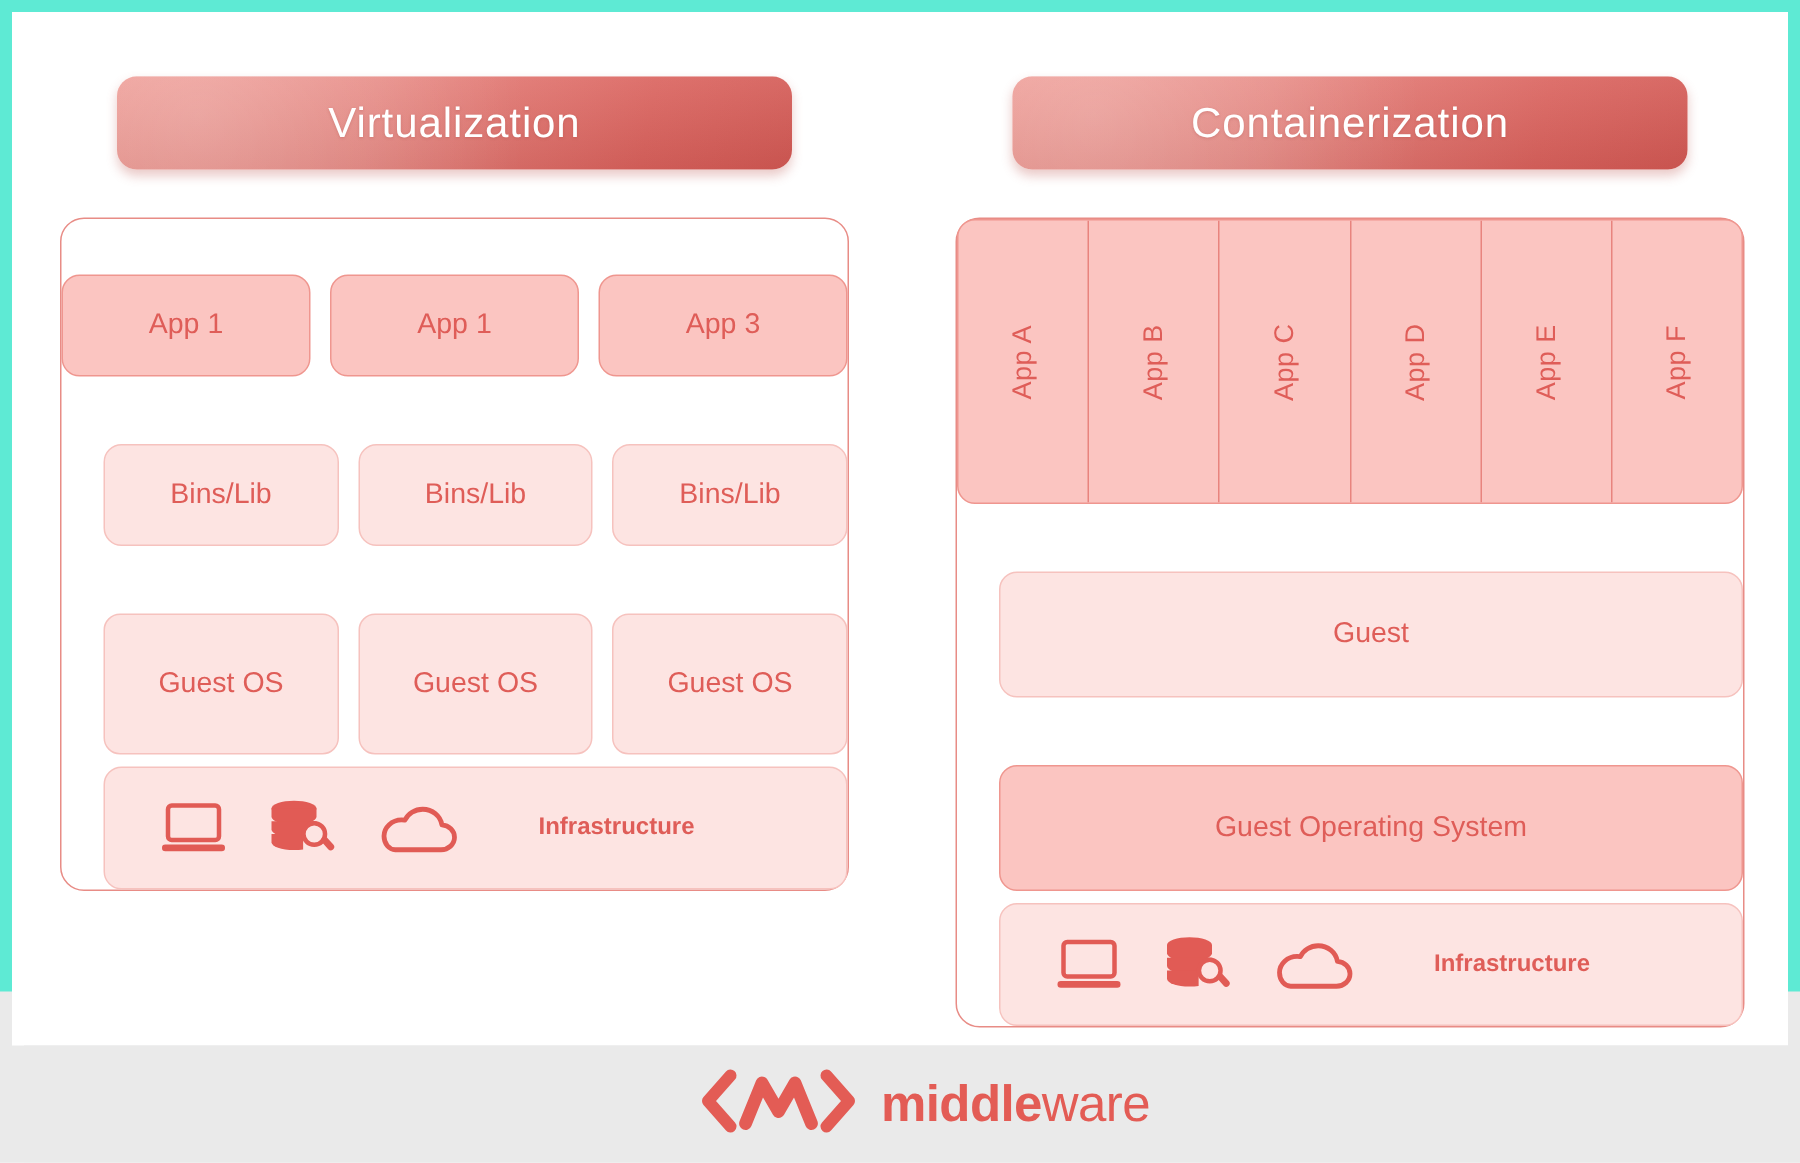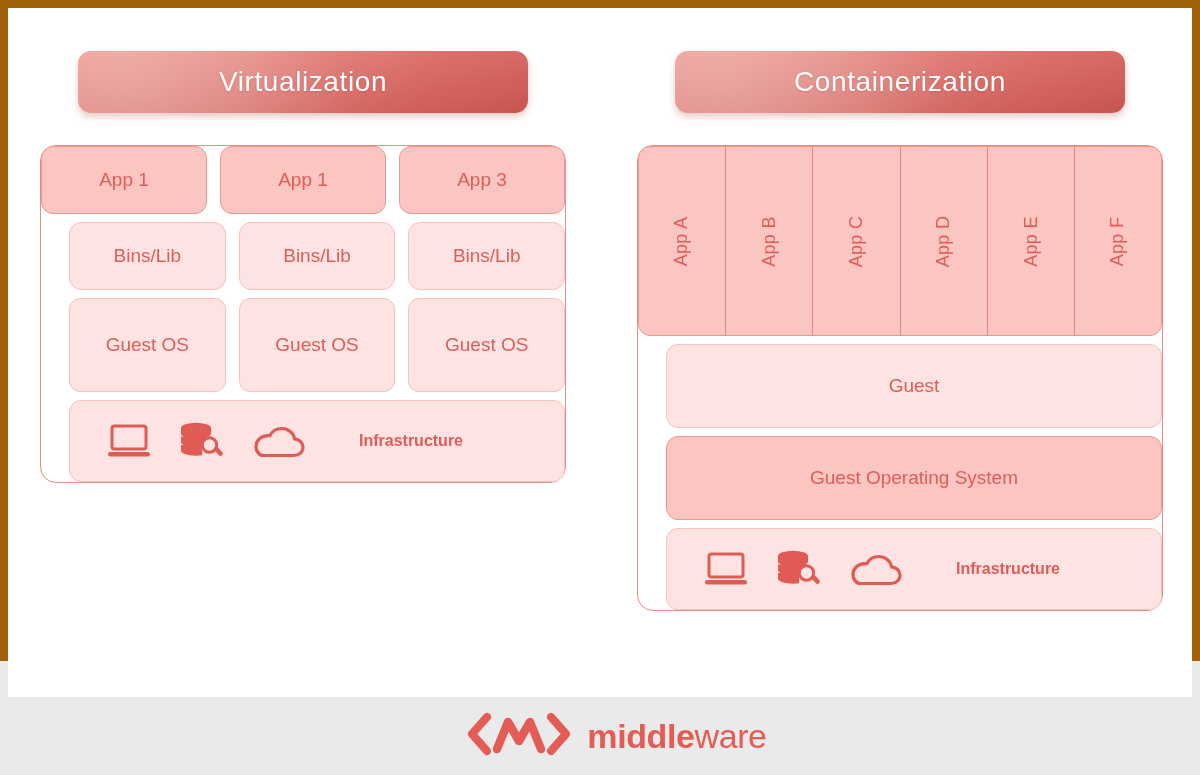--- a/index.html
+++ b/index.html
@@ -9,21 +9,21 @@
     height: 775px;
     overflow: hidden;
     background: #eaeaea;
     font-family: "Liberation Sans", sans-serif;
   }
 
   #canvas {
     position: relative;
     width: 1200px;
     height: 661px;
-    background: #a16207;
+    background: #5eead4;
   }
 
   
   .stage {
     position: absolute;
     left: 8px;
     top: 8px;
     width: 1184px;
     height: 689px;
     background: #ffffff;
@@ -91,20 +91,21 @@
   .cell {
     flex: 1;
     border-radius: 12px;
     display: flex;
     align-items: center;
     justify-content: center;
     color: #df5d58;
     font-size: 19px;
     font-weight: 400;
     text-align: right;
+    margin-top: 37px;
   }
 
   
   .tone-dark  { background: #fbc5c1; border: 1.2px solid #ef968f; }
   .tone-light { background: #fde4e2; border: 1.2px solid #f6c2be; }
 
   .h-app   { height: 68px; }
   .h-bins  { height: 68px; }
   .h-guest { height: 94px; border-radius: 11px; }
   .h-band  { height: 84px; }

